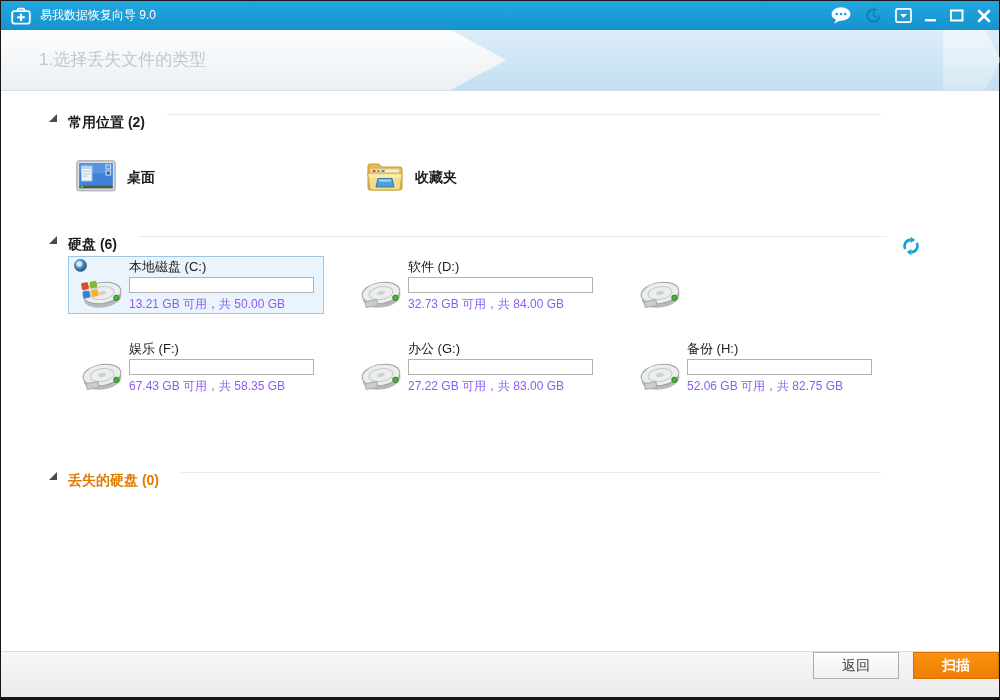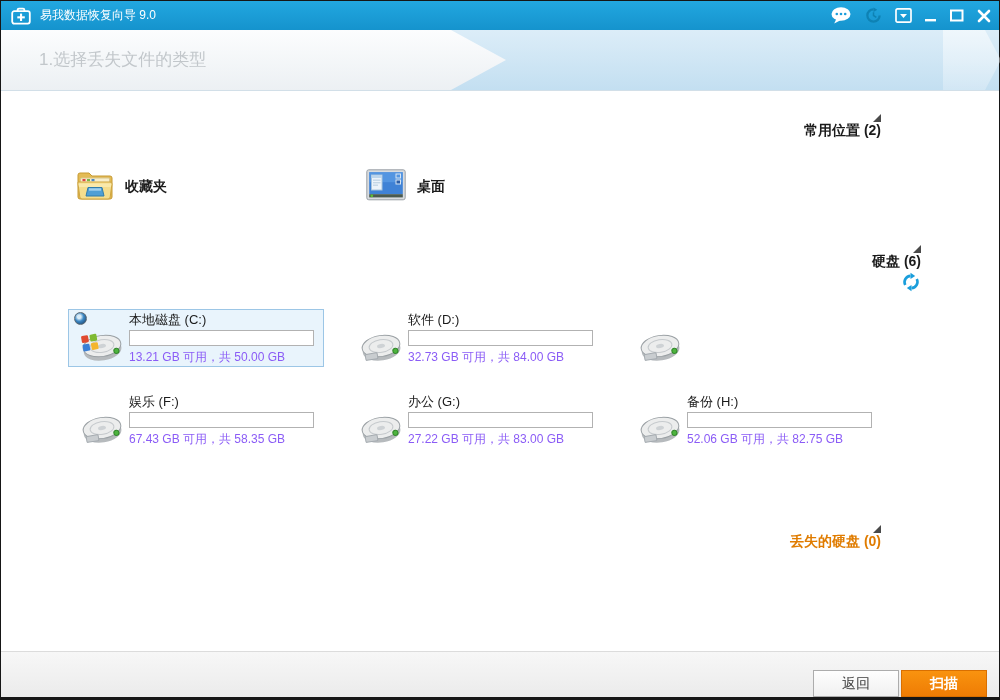--- a/index.html
+++ b/index.html
@@ -24,56 +24,56 @@
   .step1-label { position:absolute; left:38px; top:0; line-height:60px;
                  font-size:17px; color:#c2c7cb; }
   .step2-label { position:absolute; left:520px; top:0; line-height:60px;
                  font-size:16px; font-weight:bold; color:#1186b8; }
   .step-ghost { position:absolute; left:942px; top:0; bottom:0; width:58px;
                 background:linear-gradient(180deg,rgba(255,255,255,.55),rgba(255,255,255,.25));
                 clip-path:polygon(0 0,42px 0,58px 50%,42px 100%,0 100%); }
 
   
   .content { flex:1; background:#fff; overflow:hidden; }
-  .sec { display:flex; align-items:flex-end;flex-direction:column; }
+  .sec { display:flex; align-items:flex-start; }
   .sec.common { margin:23px 118px 0 48px; }
   .sec.disks  { margin:40px 78px 0 48px; }
   .sec.lost   { margin:76px 118px 0 48px; }
   .tri { flex:none; display:flex; }
   .sec-label { margin-left:11px; font-size:14px; font-weight:bold; color:#1b1b1b; white-space:nowrap; }
   .sec.lost .sec-label { color:#e07c00; }
   .rule { flex:1; border-top:1px solid #ececec; margin-left:22px; }
   .refresh-btn { margin-left:14px; cursor:pointer; display:flex; flex:none; }
 
   .common-row { display:flex; margin-top:28px; padding-left:75px; }
   .place { display:flex; align-items:center; cursor:pointer; }
   .place:first-child { width:290px; }
   .place-label { margin-left:11px; font-size:14px; font-weight:bold; color:#1b1b1b; }
 
   .disk-row { display:flex; padding-left:67px; gap:23px; }
-  .disk-row.r1 { margin-top:17px; }
+  .disk-row.r1 { }
   .disk-row.r2 { margin-top:24px; }
   .tile { width:256px; height:58px; position:relative; display:flex;
           border:1px solid transparent; padding:2px 0 0 6px; cursor:pointer; }
   .tile.selected { background:#e9f4fc; border-color:#9cc6e6; }
   .radio { position:absolute; left:5px; top:2px; width:13px; height:13px; border-radius:50%;
            background:radial-gradient(circle at 38% 35%, #d9ecf8 0 18%, #3d88c4 45%, #14365c 100%);
            border:1px solid #5d6a74; }
   .disk-icon-wrap { width:54px; display:flex; align-items:flex-end; justify-content:center;
                     padding-bottom:2px; }
   .tile-body { display:flex; flex-direction:column; }
   .disk-name { font-size:13px; color:#1b1b1b; line-height:16px; }
   .bar { width:185px; height:19px; border:1px solid #b2b2b2; background:#fff; margin-top:2px; }
   .bar-fill { height:100%; background:linear-gradient(180deg,#3db3e4,#1f9cd4); }
   .disk-info { font-size:12px; color:#8b5cf6; margin-top:3px; white-space:nowrap; }
 
   
   .footer { height:46px; flex:none; background:linear-gradient(180deg,#f7f7f7,#ebebeb);
-            border-top:1px solid #dcdcdc; display:flex; align-items:flex-end;
-            justify-content:flex-end; gap:2px; padding-right:12px; }
+            border-top:1px solid #dcdcdc; display:flex; align-items:flex-start;
+            justify-content:flex-end; gap:14px; padding-right:0; }
   .btn { width:86px; height:27px; font-size:14px; display:flex; align-items:center;
          justify-content:center; cursor:pointer; }
   .btn-back { background:linear-gradient(180deg,#fefefe,#f0f0f0); border:1px solid #acacac; color:#3c3c3c; }
   .btn-scan { background:linear-gradient(180deg,#f9930f,#ee7c04); border:1px solid #d96f00;
               color:#fff; font-weight:bold; }
 </style>
 </head>
 <body>
 
 <div class="window">
@@ -141,55 +141,55 @@
       <span class="tri">
         <svg width="8" height="8" viewBox="0 0 8 8">
             <polygon points="8,0 8,8 0,8" fill="#4a4a4a"></polygon>
           </svg>
       </span>
       <span class="sec-label">常用位置 (2)</span>
       <span class="rule"></span>
     </div>
 
     <div class="common-row">
-      <div class="place">
-        <span>
-          <svg width="38" height="32" viewBox="0 0 38 32">
-            <path d="M2 6 a2 2 0 0 1 2-2 h9 l3 3 h18 a2 2 0 0 1 2 2 v19 a2 2 0 0 1-2 2 H4 a2 2 0 0 1-2-2 Z" fill="#e3bb55" stroke="#c79a33"></path>
-            <rect x="4.5" y="9" width="29" height="4.5" rx="1" fill="#f8efcd" stroke="#d8c58c"></rect>
-            <rect x="6.5" y="10" width="3" height="2.2" fill="#d44"></rect>
-            <rect x="11" y="10" width="3" height="2.2" fill="#7ab648"></rect>
-            <rect x="15.5" y="10" width="3" height="2.2" fill="#4a86c8"></rect>
-            <path d="M2 13 h32 a2 2 0 0 1 2 2.2 l-1.8 12.6 a2.2 2.2 0 0 1-2.2 2.2 H6 a2.2 2.2 0 0 1-2.2-2.2 L2 15.2 Z" fill="#f4dd8d" stroke="#cfa53f"></path>
-            <path d="M2.6 14.5 h32.8 l-0.5 3.5 H3 Z" fill="#f9e9ab"></path>
-            <path d="M12 18.5 h14 l2 8.5 H10 Z" fill="#4f9fd4" stroke="#2f7cab"></path>
-            <path d="M13 19.3 h12 v2.4 h-12 Z" fill="#9fd0ee"></path>
-          </svg>
-        </span>
-        <span class="place-label">收藏夹</span>
-      </div>
       <div class="place">
         <span>
           <svg width="40" height="32" viewBox="0 0 40 32">
             <rect x="0.8" y="0.8" width="38.4" height="30" rx="2" fill="#d9dcdf" stroke="#9aa0a5"></rect>
             <rect x="3.2" y="3.2" width="33.6" height="22" fill="#3f82d6"></rect>
             <rect x="3.2" y="3.2" width="33.6" height="10" fill="#5d9de6" opacity="0.7"></rect>
             <rect x="5.5" y="6" width="10.5" height="15" fill="#ecf3fa" stroke="#a8c4dc"></rect>
             <rect x="5.5" y="6" width="10.5" height="3" fill="#bcd5ec"></rect>
             <rect x="7" y="10.5" width="7.5" height="1.4" fill="#c4d6e6"></rect>
             <rect x="7" y="13" width="7.5" height="1.4" fill="#c4d6e6"></rect>
             <rect x="7" y="15.5" width="5" height="1.4" fill="#c4d6e6"></rect>
             <rect x="30" y="5" width="4.5" height="4" fill="none" stroke="#d6e4f2"></rect>
             <rect x="30" y="11" width="4.5" height="4" fill="#2b5ea8" stroke="#d6e4f2"></rect>
             <rect x="3.2" y="25.2" width="33.6" height="3.2" fill="#4a5a50"></rect>
             <circle cx="5.8" cy="26.8" r="1.4" fill="#5cc033"></circle>
           </svg>
         </span>
         <span class="place-label">桌面</span>
       </div>
+      <div class="place">
+        <span>
+          <svg width="38" height="32" viewBox="0 0 38 32">
+            <path d="M2 6 a2 2 0 0 1 2-2 h9 l3 3 h18 a2 2 0 0 1 2 2 v19 a2 2 0 0 1-2 2 H4 a2 2 0 0 1-2-2 Z" fill="#e3bb55" stroke="#c79a33"></path>
+            <rect x="4.5" y="9" width="29" height="4.5" rx="1" fill="#f8efcd" stroke="#d8c58c"></rect>
+            <rect x="6.5" y="10" width="3" height="2.2" fill="#d44"></rect>
+            <rect x="11" y="10" width="3" height="2.2" fill="#7ab648"></rect>
+            <rect x="15.5" y="10" width="3" height="2.2" fill="#4a86c8"></rect>
+            <path d="M2 13 h32 a2 2 0 0 1 2 2.2 l-1.8 12.6 a2.2 2.2 0 0 1-2.2 2.2 H6 a2.2 2.2 0 0 1-2.2-2.2 L2 15.2 Z" fill="#f4dd8d" stroke="#cfa53f"></path>
+            <path d="M2.6 14.5 h32.8 l-0.5 3.5 H3 Z" fill="#f9e9ab"></path>
+            <path d="M12 18.5 h14 l2 8.5 H10 Z" fill="#4f9fd4" stroke="#2f7cab"></path>
+            <path d="M13 19.3 h12 v2.4 h-12 Z" fill="#9fd0ee"></path>
+          </svg>
+        </span>
+        <span class="place-label">收藏夹</span>
+      </div>
     </div>
 
     <div class="sec disks">
       <span class="tri">
         <svg width="8" height="8" viewBox="0 0 8 8">
             <polygon points="8,0 8,8 0,8" fill="#4a4a4a"></polygon>
           </svg>
       </span>
       <span class="sec-label">硬盘 (6)</span>
       <span class="rule"></span>

